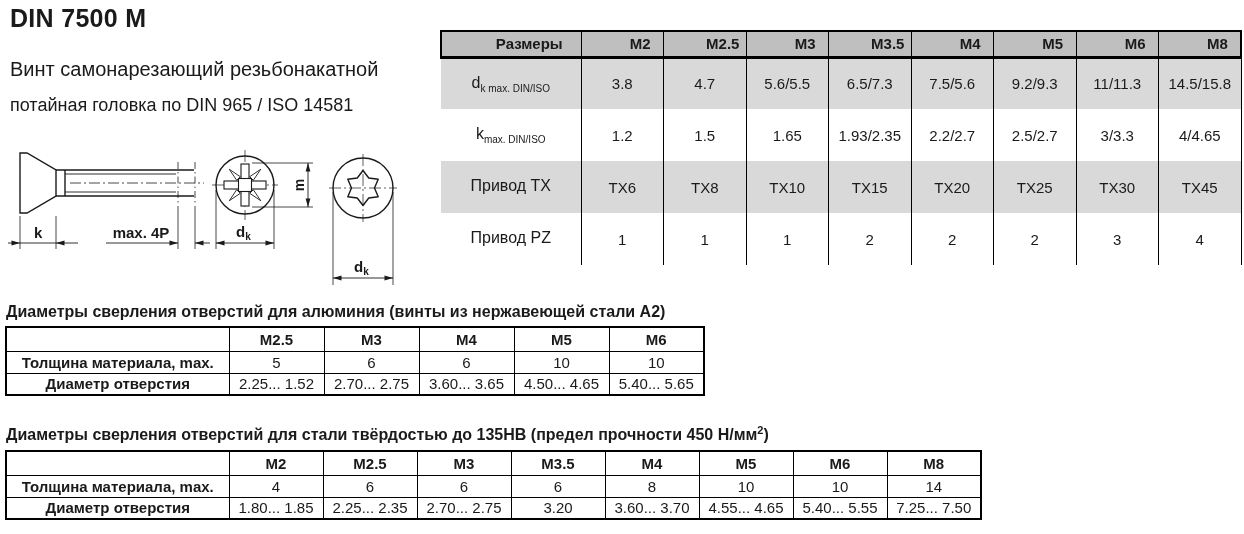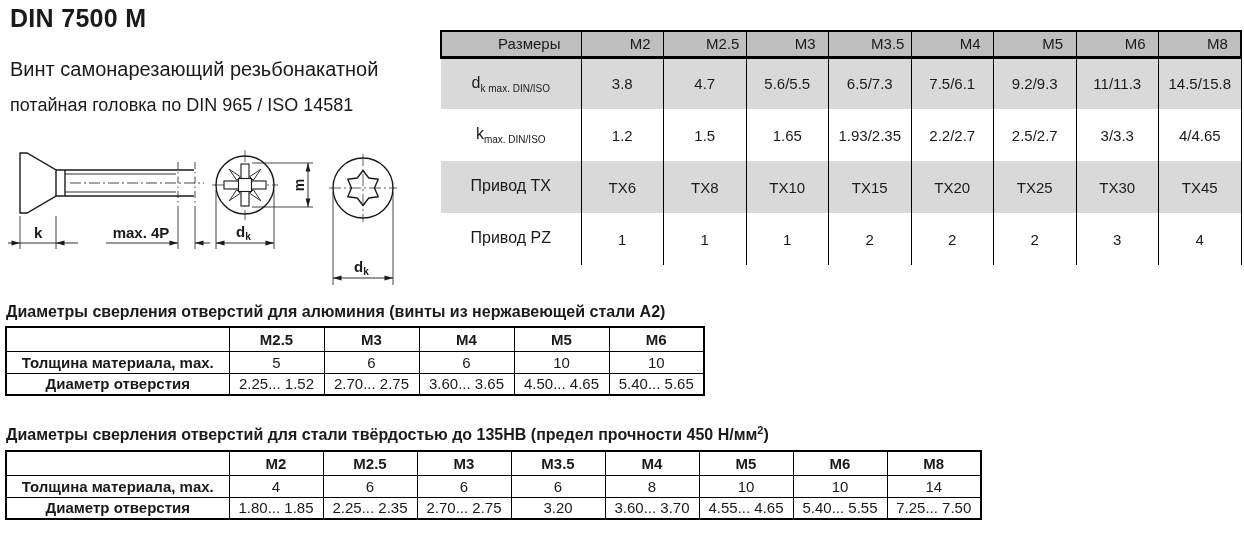--- a/index.html
+++ b/index.html
@@ -11,21 +11,21 @@
   .doc-title { position:absolute; left:10px; top:4px; font-size:25px; font-weight:bold; letter-spacing:.3px; }
   .sub-type { position:absolute; left:10px; top:58px; font-size:20px; }
   .sub-standard { position:absolute; left:10px; top:95px; font-size:18px; }
   svg.drawing { position:absolute; left:8px; top:146px; }
 
   table { border-collapse:collapse; table-layout:fixed; }
 
   
   .main-table { position:absolute; left:440px; top:30px; width:800px; border-top:2px solid #000; }
   .main-table th {
-    height:26px; background:#bfbfbf; font-size:15px; font-weight:normal;
+    height:26px; background:#bfbfbf; font-size:15px; font-weight:bold;
     border-bottom:3px solid #000; border-right:1px solid #000; text-align:center; vertical-align:middle;padding-left:36px;
   }
   .main-table th:first-child { border-left:2px solid #000; }
   .main-table th:last-child { border-right:2px solid #000; }
   .main-table td {
     height:52px; font-size:15px; text-align:center; vertical-align:middle;
     border-right:1px solid #000;
   }
   .main-table tr.shaded td { background:#d9d9d9; }
   .main-table td.rowlabel span { font-size:16px; }
@@ -146,21 +146,21 @@
         <th>M8</th>
       </tr>
     </thead>
     <tbody>
       <tr class="shaded">
         <td class="rowlabel"><span>d</span><sub>k max. DIN/ISO</sub></td>
         <td>3.8</td>
         <td>4.7</td>
         <td>5.6/5.5</td>
         <td>6.5/7.3</td>
-        <td>7.5/6.1</td>
+        <td>7.5/5.6</td>
         <td>9.2/9.3</td>
         <td>11/11.3</td>
         <td>14.5/15.8</td>
       </tr>
       <tr>
         <td class="rowlabel"><span>k</span><sub>max. DIN/ISO</sub></td>
         <td>1.2</td>
         <td>1.5</td>
         <td>1.65</td>
         <td>1.93/2.35</td>

